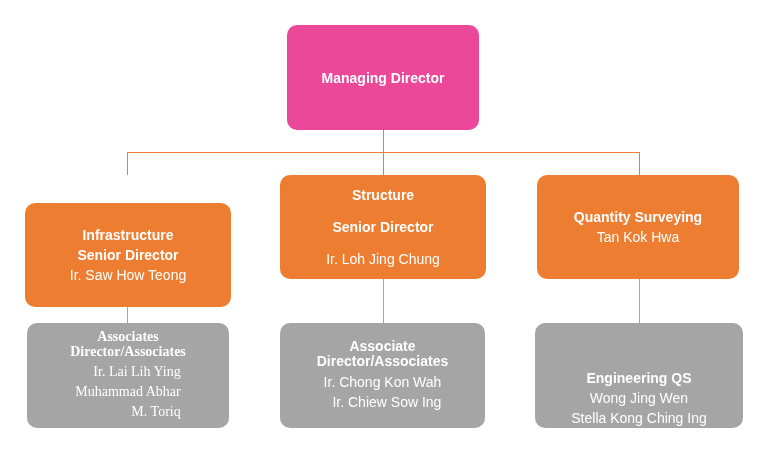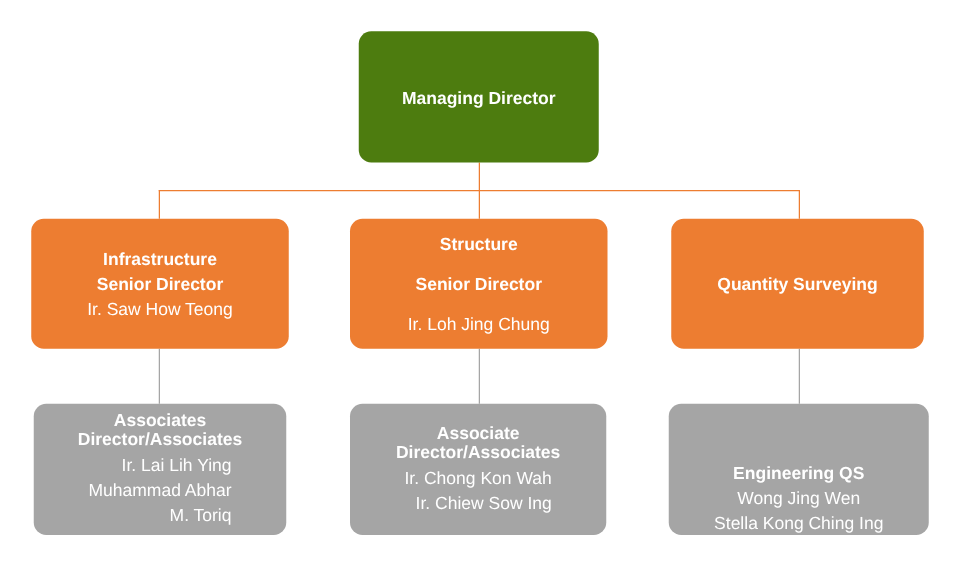--- a/index.html
+++ b/index.html
@@ -71,41 +71,42 @@
 <body>
 
 <div class="line" id="conn-md-down" style="background: rgb(237, 125, 49);"></div>
 <div class="line" id="conn-h" style="background: rgb(237, 125, 49);"></div>
 <div class="line" id="conn-sd0-up" style="background: rgb(237, 125, 49);"></div>
 <div class="line" id="conn-sd2-up" style="background: rgb(237, 125, 49);"></div>
 <div class="line gline" id="conn-tm-0" style="background: rgb(165, 165, 165);"></div>
 <div class="line gline" id="conn-tm-1" style="background: rgb(165, 165, 165);"></div>
 <div class="line gline" id="conn-tm-2" style="background: rgb(165, 165, 165);"></div>
 
-<div class="node blue" id="md" style="background: #4d7c0f;">
+<div class="node blue" id="md" style="background: #ec4899;">
   <div class="title">Managing Director</div>
 </div>
 
-<div class="node orange" id="sd-0" style="background: rgb(237, 125, 49);">
+<div class="node orange" id="sd-0" style="background: rgb(237, 125, 49); margin-top: 28px;">
   <div class="title">Infrastructure</div>
   <div class="title">Senior Director</div>
   <div>Ir. Saw How Teong</div>
 </div>
 
 <div class="node orange" id="sd-1" style="background: rgb(237, 125, 49); gap: 12px;">
   <div class="title">Structure</div>
   <div class="title">Senior Director</div>
   <div>Ir. Loh Jing Chung</div>
 </div>
 
 <div class="node orange" id="sd-2" style="background: rgb(237, 125, 49);">
   <div class="title">Quantity Surveying</div>
+  <div>Tan Kok Hwa</div>
 </div>
 
-<div class="node gray" id="tm-0" style="background: rgb(165, 165, 165);">
+<div class="node gray" id="tm-0" style="background: rgb(165, 165, 165); font-family: Liberation Serif, serif;">
   <div class="title">Associates</div>
   <div class="title">Director/Associates</div>
   <div class="names">
     <div>Ir. Lai Lih Ying</div>
     <div>Muhammad Abhar</div>
     <div>M. Toriq</div>
   </div>
 </div>
 
 <div class="node gray" id="tm-1" style="background: rgb(165, 165, 165);">

